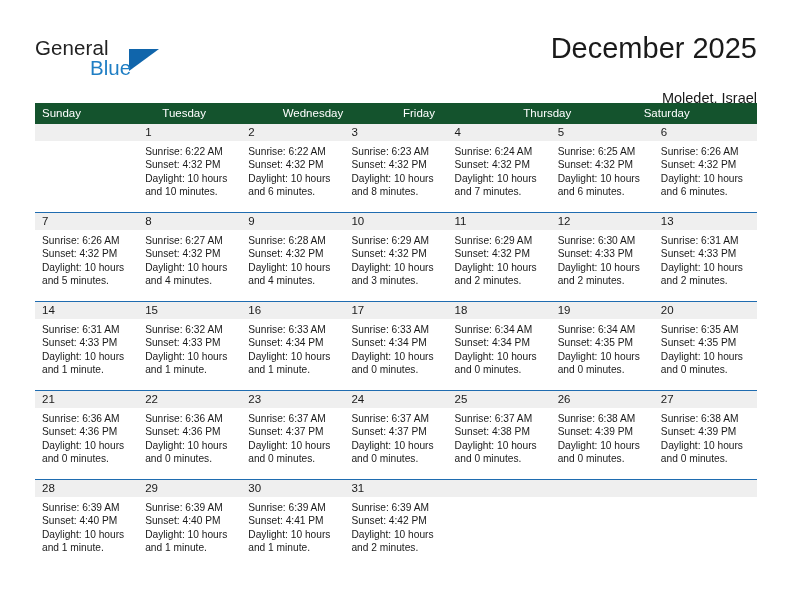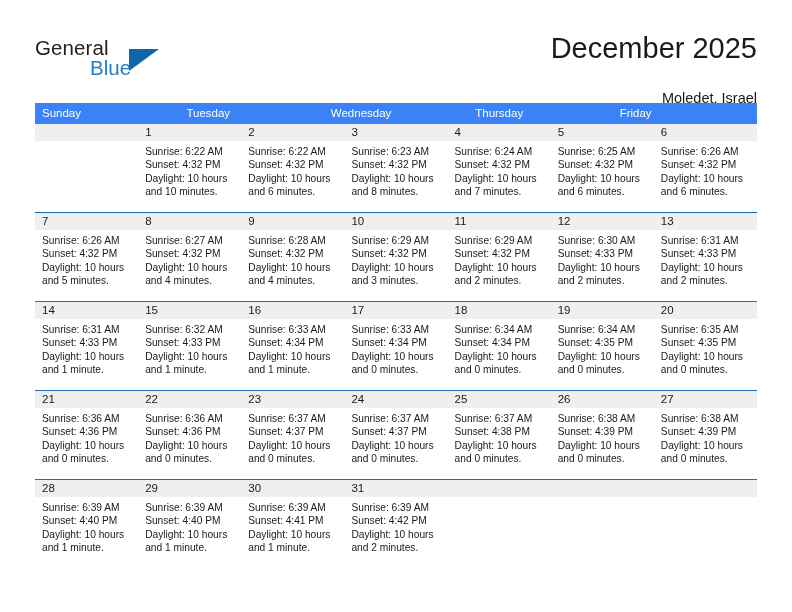--- a/index.html
+++ b/index.html
@@ -87,21 +87,21 @@
   .calendar {
     position: absolute;
     left: 35px;
     top: 103px;
     width: 722px;
   }
   .dow-row {
     display: flex;
     width: 722px;
     height: 21px;
-    background: #3b82f6;
+    background: #14532d;
   }
   .dow {
     flex: 1 1 0;
     color: #ffffff;
     font-size: 11.5px;
     line-height: 21px;
     padding-left: 7px;
     box-sizing: border-box;
     white-space: nowrap;
   }
@@ -169,22 +169,23 @@
       <div class="cal-subtitle">Moledet, Israel</div>
     </div>
 
   </div>
 
   <div class="calendar">
     <div class="dow-row">
         <div class="dow">Sunday</div>
         <div class="dow">Tuesday</div>
         <div class="dow">Wednesday</div>
+        <div class="dow">Friday</div>
         <div class="dow">Thursday</div>
-        <div class="dow">Friday</div>
+        <div class="dow">Saturday</div>
       </div>
     <div class="weeks">
         <div class="week">
           <div class="week-inner">
             <div class="cell empty">
               <div class="daynum-bar">
                 <span class="daynum"></span>
               </div>
             </div>
             <div class="cell">

